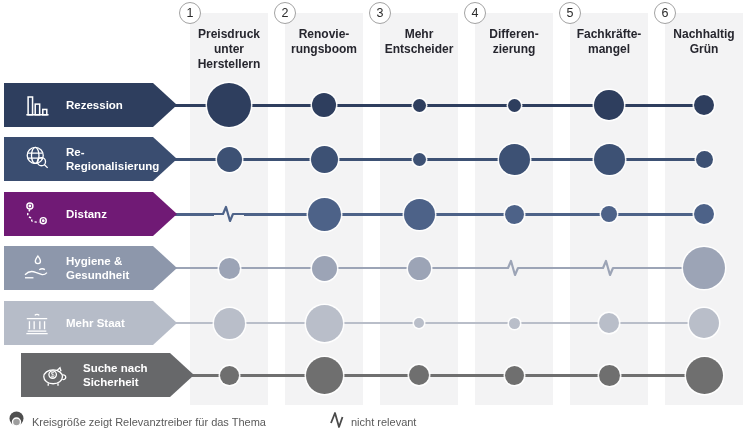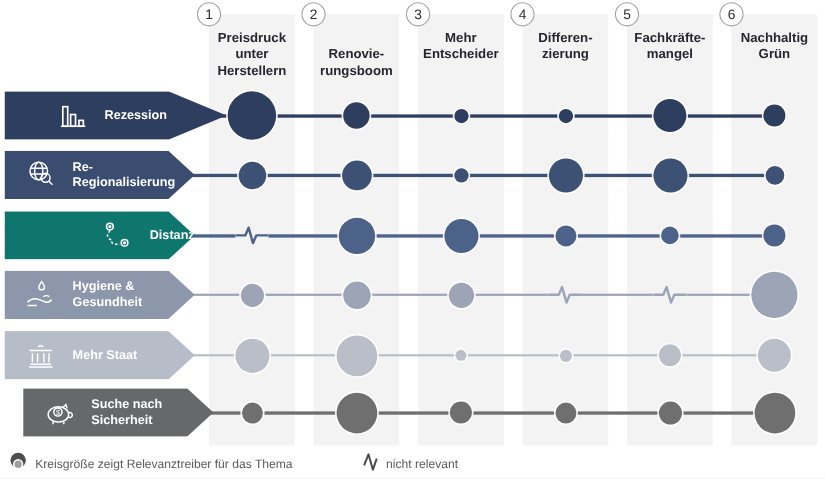--- a/index.html
+++ b/index.html
@@ -53,38 +53,38 @@
       <div class="band" style="left: 475px; top: 13px; width: 78px; height: 392px;"></div>
       <div class="band" style="left: 570px; top: 13px; width: 78px; height: 392px;"></div>
       <div class="band" style="left: 665px; top: 13px; width: 78px; height: 392px;"></div>
     </div>
   <div id="headers">
       <div class="badge" style="left: 179px; top: 2px;">1</div>
       <div class="colhead" style="left: 183px; top: 27px;">Preisdruck
 unter
 Herstellern</div>
       <div class="badge" style="left: 274px; top: 2px;">2</div>
-      <div class="colhead" style="left: 278px; top: 42px;">Renovie-
+      <div class="colhead" style="left: 278px; top: 27px;">Renovie-
 rungsboom</div>
       <div class="badge" style="left: 369px; top: 2px;">3</div>
       <div class="colhead" style="left: 373px; top: 27px;">Mehr
 Entscheider</div>
       <div class="badge" style="left: 464px; top: 2px;">4</div>
       <div class="colhead" style="left: 468px; top: 27px;">Differen-
 zierung</div>
       <div class="badge" style="left: 559px; top: 2px;">5</div>
       <div class="colhead" style="left: 563px; top: 27px;">Fachkräfte-
 mangel</div>
       <div class="badge" style="left: 654px; top: 2px;">6</div>
       <div class="colhead" style="left: 658px; top: 27px;">Nachhaltig
 Grün</div>
     </div>
   <div id="rows">
       <div class="rline" style="left: 172px; top: 103.5px; width: 535px; height: 3px; background: rgb(46, 62, 94);"></div>
-      <div class="rowbar" style="left: 4px; top: 83px; background: rgb(46, 62, 94); padding-left: 29px;">
+      <div class="rowbar" style="left: 4px; top: 83px; background: rgb(46, 62, 94);">
         <span class="ric">
           <svg viewBox="0 0 36 36" width="32" height="32">
             <g fill="none" stroke="#fff" stroke-width="1.7">
               <path d="M6 29 H31"></path>
               <rect x="8" y="9" width="5" height="20"></rect>
               <rect x="16" y="17" width="5" height="12"></rect>
               <rect x="24.5" y="23" width="4.5" height="6"></rect>
             </g>
           </svg>
         </span>
@@ -112,21 +112,21 @@
         <span class="rlab">Re-
 Regionalisierung</span>
       </div>
       <div class="dot" style="left: 216.5px; top: 146.5px; width: 25px; height: 25px; background: rgb(61, 81, 116);"></div>
       <div class="dot" style="left: 310.5px; top: 145.5px; width: 27px; height: 27px; background: rgb(61, 81, 116);"></div>
       <div class="dot" style="left: 412.5px; top: 152.5px; width: 13px; height: 13px; background: rgb(61, 81, 116);"></div>
       <div class="dot" style="left: 498.5px; top: 143.5px; width: 31px; height: 31px; background: rgb(61, 81, 116);"></div>
       <div class="dot" style="left: 593.5px; top: 143.5px; width: 31px; height: 31px; background: rgb(61, 81, 116);"></div>
       <div class="dot" style="left: 695.5px; top: 150.5px; width: 17px; height: 17px; background: rgb(61, 81, 116);"></div>
       <div class="rline" style="left: 172px; top: 212.5px; width: 535px; height: 3px; background: rgb(77, 98, 136);"></div>
-      <div class="rowbar" style="left: 4px; top: 192px; background: #0f766e; justify-content: flex-end;">
+      <div class="rowbar" style="left: 4px; top: 192px; background: #701a75;">
         <span class="ric">
           <svg viewBox="0 0 36 36" width="32" height="32">
             <g fill="none" stroke="#fff" stroke-width="1.6">
               <circle cx="10" cy="9" r="3.4"></circle>
               <circle cx="10" cy="9" r="0.8"></circle>
               <path d="M10 12.6 C9 16 6.5 17 8 20 C9.5 23 13 21.5 12 25 C11.5 26.8 16 27 20.5 27.3" stroke-dasharray="2.6 2.2"></path>
               <circle cx="25" cy="25.5" r="3.4"></circle>
               <circle cx="25" cy="25.5" r="0.8"></circle>
             </g>
           </svg>

